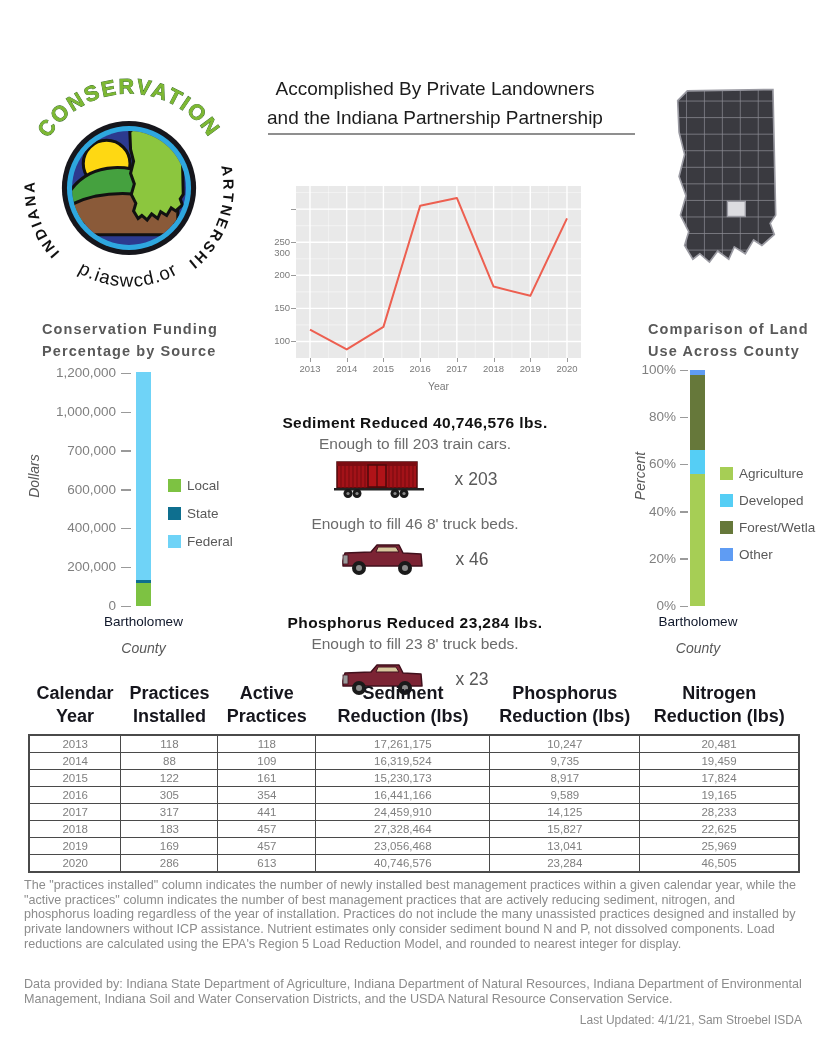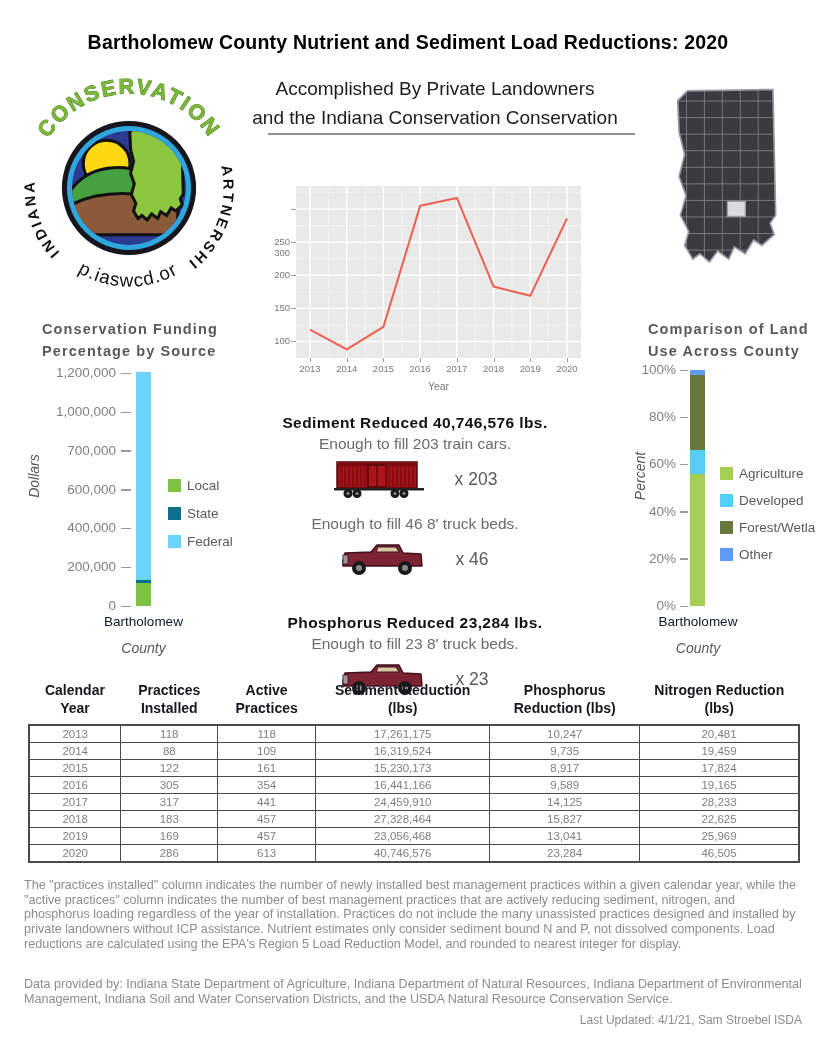--- a/index.html
+++ b/index.html
@@ -54,38 +54,37 @@
   
   .reductions{position:absolute;left:235px;top:402px;width:360px;height:282px;}
   .red-block{position:absolute;left:0;width:100%;text-align:center;}
   .red-headline{font-size:15.5px;font-weight:bold;color:#111;letter-spacing:.4px;}
   .red-subline{font-size:15.5px;color:#6b6b6b;margin-top:3px;}
   .icon-row{display:flex;align-items:center;justify-content:center;gap:30px;margin-top:4px;height:44px;}
   .red-mult{font-size:17.5px;color:#595959;}
 
   
   .data-table{position:absolute;left:28px;top:682px;width:772px;border-collapse:collapse;}
-  .data-table th{font-size:14px;font-weight:bold;color:#16161d;padding:0 6px 7px 6px;
+  .data-table th{font-size:18px;font-weight:bold;color:#16161d;padding:0 6px 7px 6px;
                  vertical-align:bottom;line-height:1.25;border:none;}
   .data-table td{border:1px solid #4a4a4a;font-size:11.5px;color:#7f7f7f;
                  text-align:center;height:16px;padding:0;}
   .data-table tbody{border:2px solid #4a4a4a;}
 
   
   .footnote{position:absolute;left:24px;width:778px;font-size:12.6px;color:#8c8c8c;line-height:1.17;}
   #footnote-1{top:878px;}
   #footnote-2{top:977px;}
   .last-updated{position:absolute;right:14px;top:1013px;font-size:12px;color:#8c8c8c;}
 </style>
 </head>
 <body>
 
 <div class="page">
 
-  <div class="title">Bartholomew County Nutrient and Sediment Load Reductions: 2020</div>
 
   <div class="logo">
     <svg viewBox="0 0 216 236" width="222" height="240">
       <defs>
         <path id="arcTop" d="M19.6,89.3 A93,93 0 0 1 196.4,89.3" fill="none"></path>
         <path id="arcLeft" d="M52,192 A93,93 0 0 1 18.2,93.9" fill="none"></path>
         <path id="arcRight" d="M197.8,93.9 A93,93 0 0 1 161.3,194.2" fill="none"></path>
         <path id="arcBottom" d="M59.5,202 A97,97 0 0 0 156.5,202" fill="none"></path>
         <clipPath id="badgeClip">
             <circle cx="108" cy="118" r="56"></circle>
@@ -112,21 +111,21 @@
         <textPath href="#arcRight" startOffset="50%" text-anchor="middle">PARTNERSHIP</textPath>
       </text>
       <text font-family="Liberation Sans, sans-serif" font-size="18.5" fill="#111" letter-spacing="1">
         <textPath href="#arcBottom" startOffset="50%" text-anchor="middle">icp.iaswcd.org/</textPath>
       </text>
     </svg>
   </div>
 
   <div class="subtitle">
     <div>Accomplished By Private Landowners</div>
-    <div>and the Indiana Conservation Conservation</div>
+    <div>and the Indiana Partnership Partnership</div>
   </div>
   <div class="subtitle-divider"></div>
 
   <div class="indiana-map">
     <svg viewBox="0 0 110 150" width="152" height="207">
       <defs>
         <pattern id="countyGrid" width="13" height="12" patternUnits="userSpaceOnUse">
           <path d="M13 0 H0 V12" fill="none" stroke="#9a9aa2" stroke-width="1"></path>
         </pattern>
         <clipPath id="stateClip">

